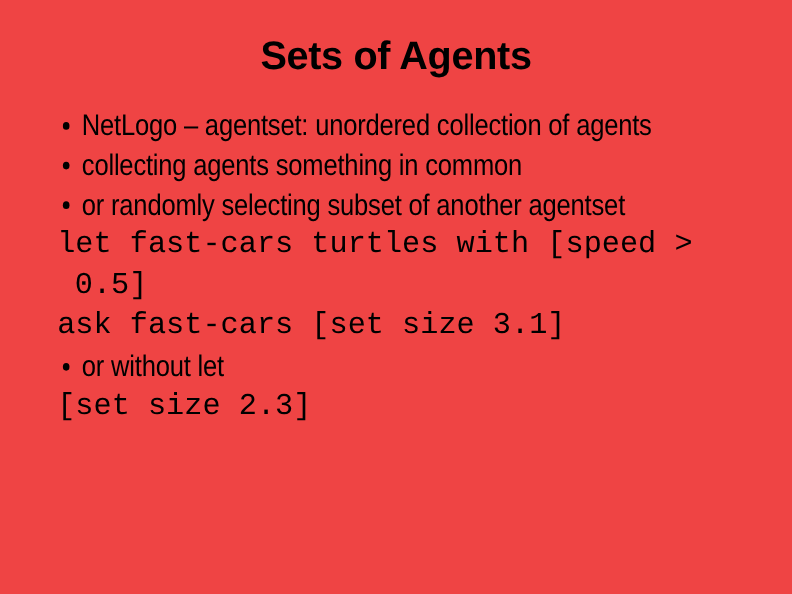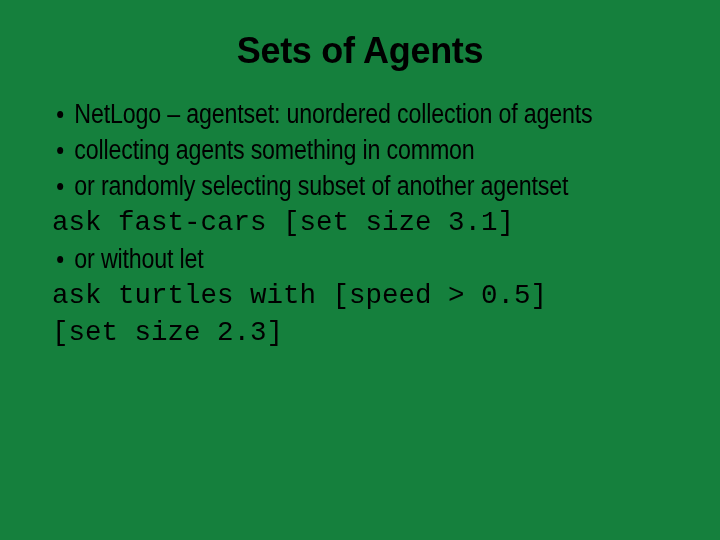--- a/index.html
+++ b/index.html
@@ -13,21 +13,21 @@
     overflow: hidden;
     font-family: "Liberation Sans", sans-serif;
     color: #000000;
     -webkit-font-smoothing: none;
   }
 
   #slide {
     position: relative;
     width: 720px;
     height: 540px;
-    background: #15803d;
+    background: #ef4444;
   }
 
   
   #slide-title {
     position: absolute;
     left: 0;
     top: 30px;
     width: 720px;
     text-align: center;
     font-family: "Liberation Sans", sans-serif;
@@ -115,26 +115,26 @@
     <div class="line bullet-line">
       <span class="bullet-dot"></span>
       <span class="bullet-text">collecting agents something in common</span>
     </div>
 
     <div class="line bullet-line">
       <span class="bullet-dot"></span>
       <span class="bullet-text">or randomly selecting subset of another agentset</span>
     </div>
 
+    <div class="line code-line wrap">let fast-cars turtles with [speed &gt; 0.5]</div>
 
     <div class="line code-line">ask fast-cars [set size 3.1]</div>
 
     <div class="line bullet-line">
       <span class="bullet-dot"></span>
       <span class="bullet-text">or without let</span>
     </div>
 
-    <div class="line code-line">ask turtles with [speed &gt; 0.5]</div>
 
     <div class="line code-line">[set size 2.3]</div>
 
   </div>
 </div>
 
 </body></html>

